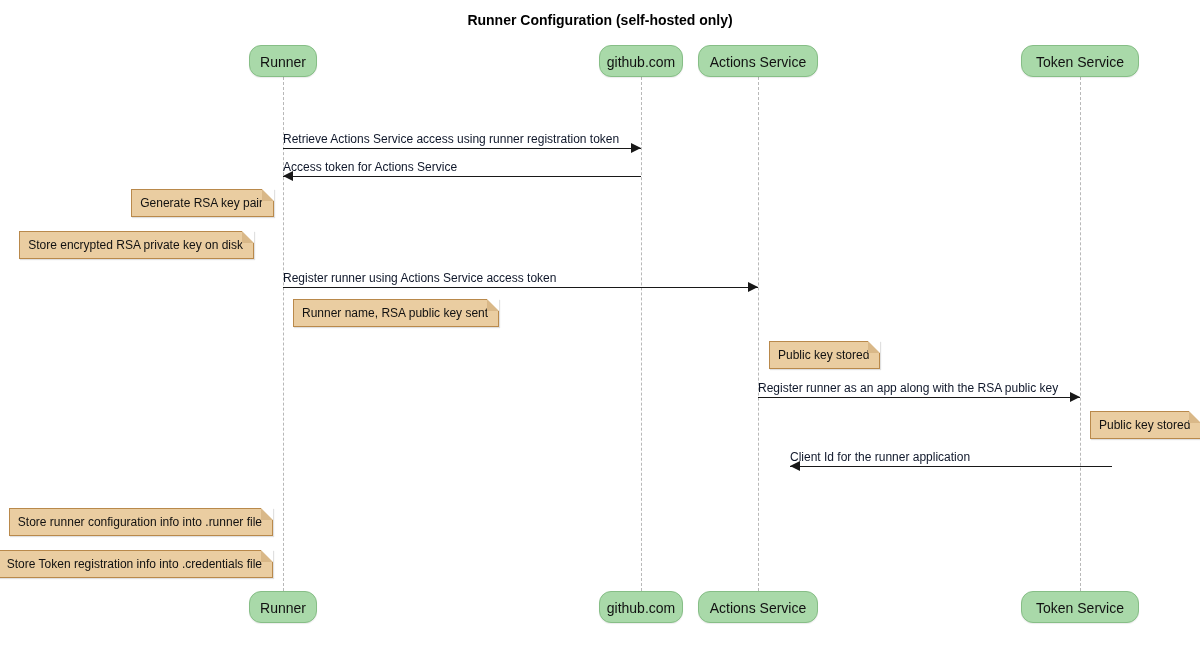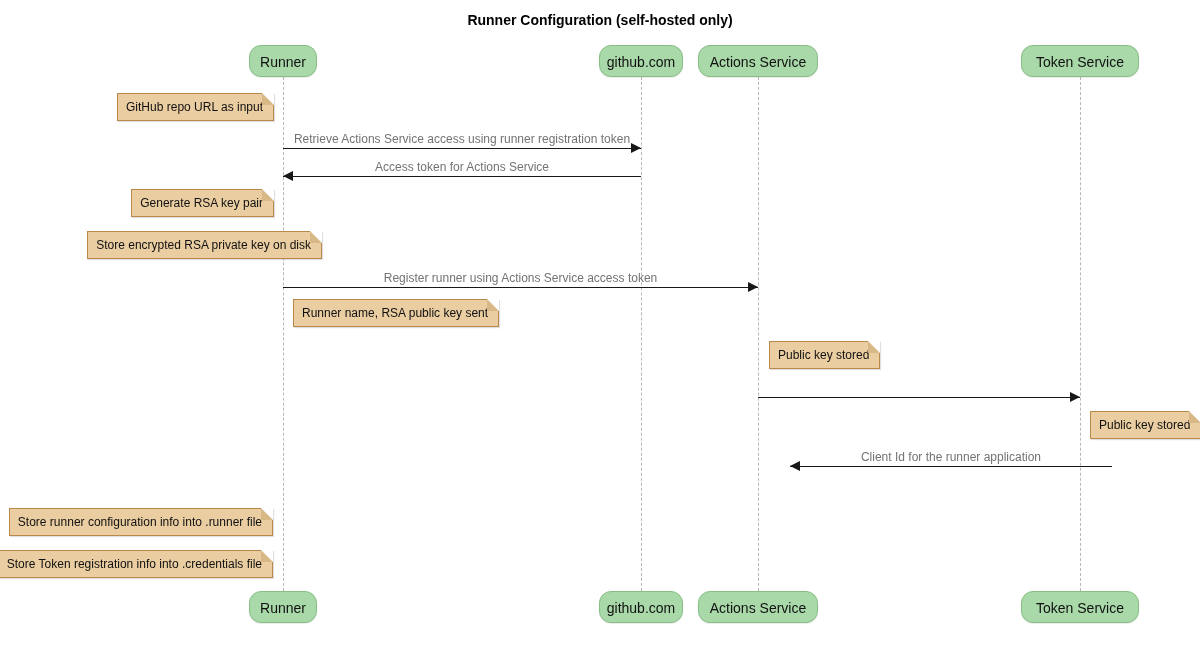--- a/index.html
+++ b/index.html
@@ -7,22 +7,22 @@
   .title{position:absolute;top:12px;left:0;width:100%;text-align:center;
          font-size:14px;font-weight:bold;color:#000;white-space:nowrap;}
   .participant{position:absolute;height:32px;line-height:32px;text-align:center;
          background:var(--participant-fill,#A9D9A9);
          border:1px solid var(--participant-border,#86BE86);
          border-radius:12px;font-size:14px;color:#111;white-space:nowrap;
          box-sizing:border-box;box-shadow:0 1px 1px rgba(0,0,0,0.08);}
   .lifeline{position:absolute;top:77px;height:514px;width:0;
          border-left:1px dashed var(--lifeline,#B8B8B8);}
   .msg{position:absolute;height:18px;border-bottom:1px solid var(--arrow,#181818);}
-  .msg-label{position:absolute;bottom:2px;left:0;width:100%;text-align:center;
-         font-size:12px;color:#737373;white-space:nowrap;}
+  .msg-label{position:absolute;bottom:2px;left:0;width:100%;text-align:left;
+         font-size:12px;color:#0f172a;white-space:nowrap;}
   .arrowhead{position:absolute;bottom:-5px;width:0;height:0;border-style:solid;}
   .arrowhead.right{right:0;border-width:5px 0 5px 10px;
          border-color:transparent transparent transparent var(--arrow,#181818);}
   .arrowhead.left{left:0;border-width:5px 10px 5px 0;
          border-color:transparent var(--arrow,#181818) transparent transparent;}
   .note{position:absolute;background:var(--note-fill,#EACDA1);
          border:1px solid var(--note-border,#B9894B);
          padding:5px 10px 5px 8px;font-size:12px;line-height:16px;color:#111;
          white-space:nowrap;box-sizing:border-box;box-shadow:1px 1px 1px rgba(0,0,0,0.12);}
   .note-fold{position:absolute;top:-1px;right:-1px;width:0;height:0;
@@ -39,61 +39,58 @@
   <div class="lifeline" style="left:283px;"></div>
   <div class="lifeline" style="left:641px;"></div>
   <div class="lifeline" style="left:758px;"></div>
   <div class="lifeline" style="left:1080px;"></div>
 
   <div class="participant" style="left:249px;top:45px;width:68px;">Runner</div>
   <div class="participant" style="left:599px;top:45px;width:84px;">github.com</div>
   <div class="participant" style="left:698px;top:45px;width:120px;">Actions Service</div>
   <div class="participant" style="left:1021px;top:45px;width:118px;">Token Service</div>
 
-  <div class="note" style="right:926px;top:93px;">
-    <span class="note-fold"></span>
-    <span>GitHub repo URL as input</span>
-  </div>
 
   <div class="msg" style="left:283px;top:130px;width:358px;">
     <span class="msg-label">Retrieve Actions Service access using runner registration token</span>
     <span class="arrowhead right"></span>
   </div>
 
   <div class="msg" style="left:283px;top:158px;width:358px;">
     <span class="msg-label">Access token for Actions Service</span>
     <span class="arrowhead left"></span>
   </div>
 
   <div class="note" style="right:926px;top:189px;">
     <span class="note-fold"></span>
     <span>Generate RSA key pair</span>
   </div>
 
-  <div class="note" style="right:878px;top:231px;">
+  <div class="note" style="right:946px;top:231px;">
     <span class="note-fold"></span>
     <span>Store encrypted RSA private key on disk</span>
   </div>
 
   <div class="msg" style="left:283px;top:269px;width:475px;">
     <span class="msg-label">Register runner using Actions Service access token</span>
     <span class="arrowhead right"></span>
   </div>
 
   <div class="note" style="left:293px;top:299px;">
     <span class="note-fold"></span>
     <span>Runner name, RSA public key sent</span>
   </div>
 
   <div class="note" style="left:769px;top:341px;">
     <span class="note-fold"></span>
     <span>Public key stored</span>
   </div>
 
   <div class="msg" style="left:758px;top:379px;width:322px;">
+    <span class="msg-label">Register runner as an app along with the RSA public key</span>
     <span class="arrowhead right"></span>
   </div>
 
   <div class="note" style="left:1090px;top:411px;">
     <span class="note-fold"></span>
     <span>Public key stored</span>
   </div>
 
   <div class="msg" style="left:758px;top:448px;width:322px;margin-left:32px;">
     <span class="msg-label">Client Id for the runner application</span>

